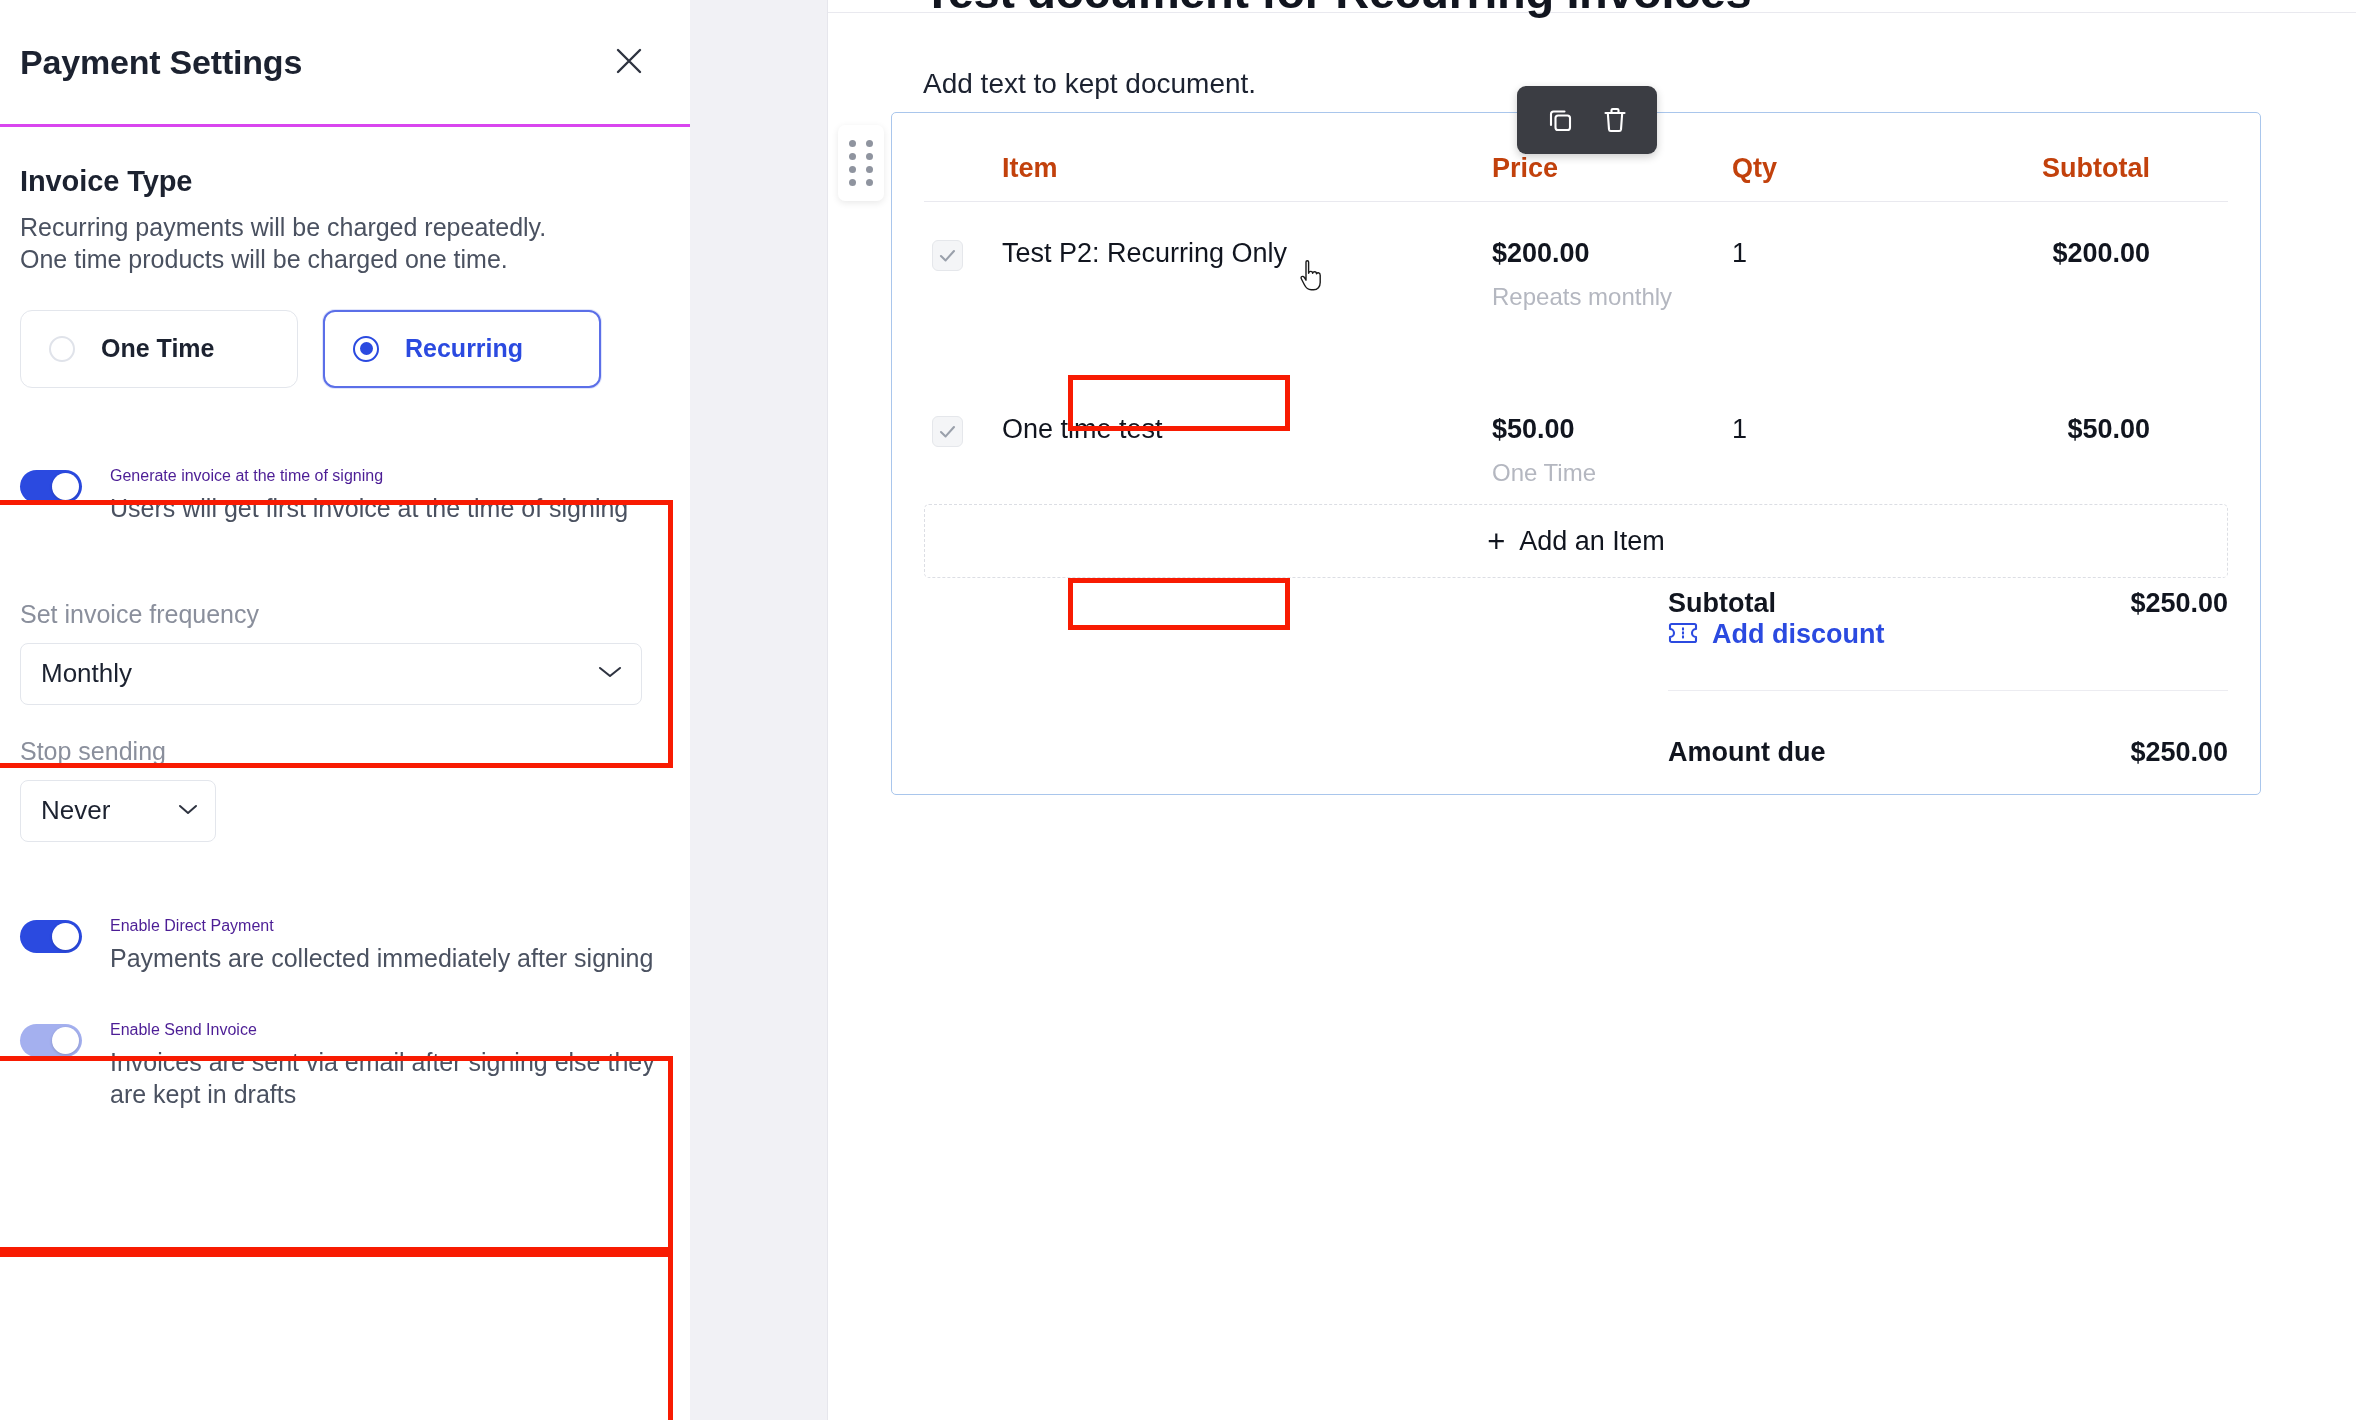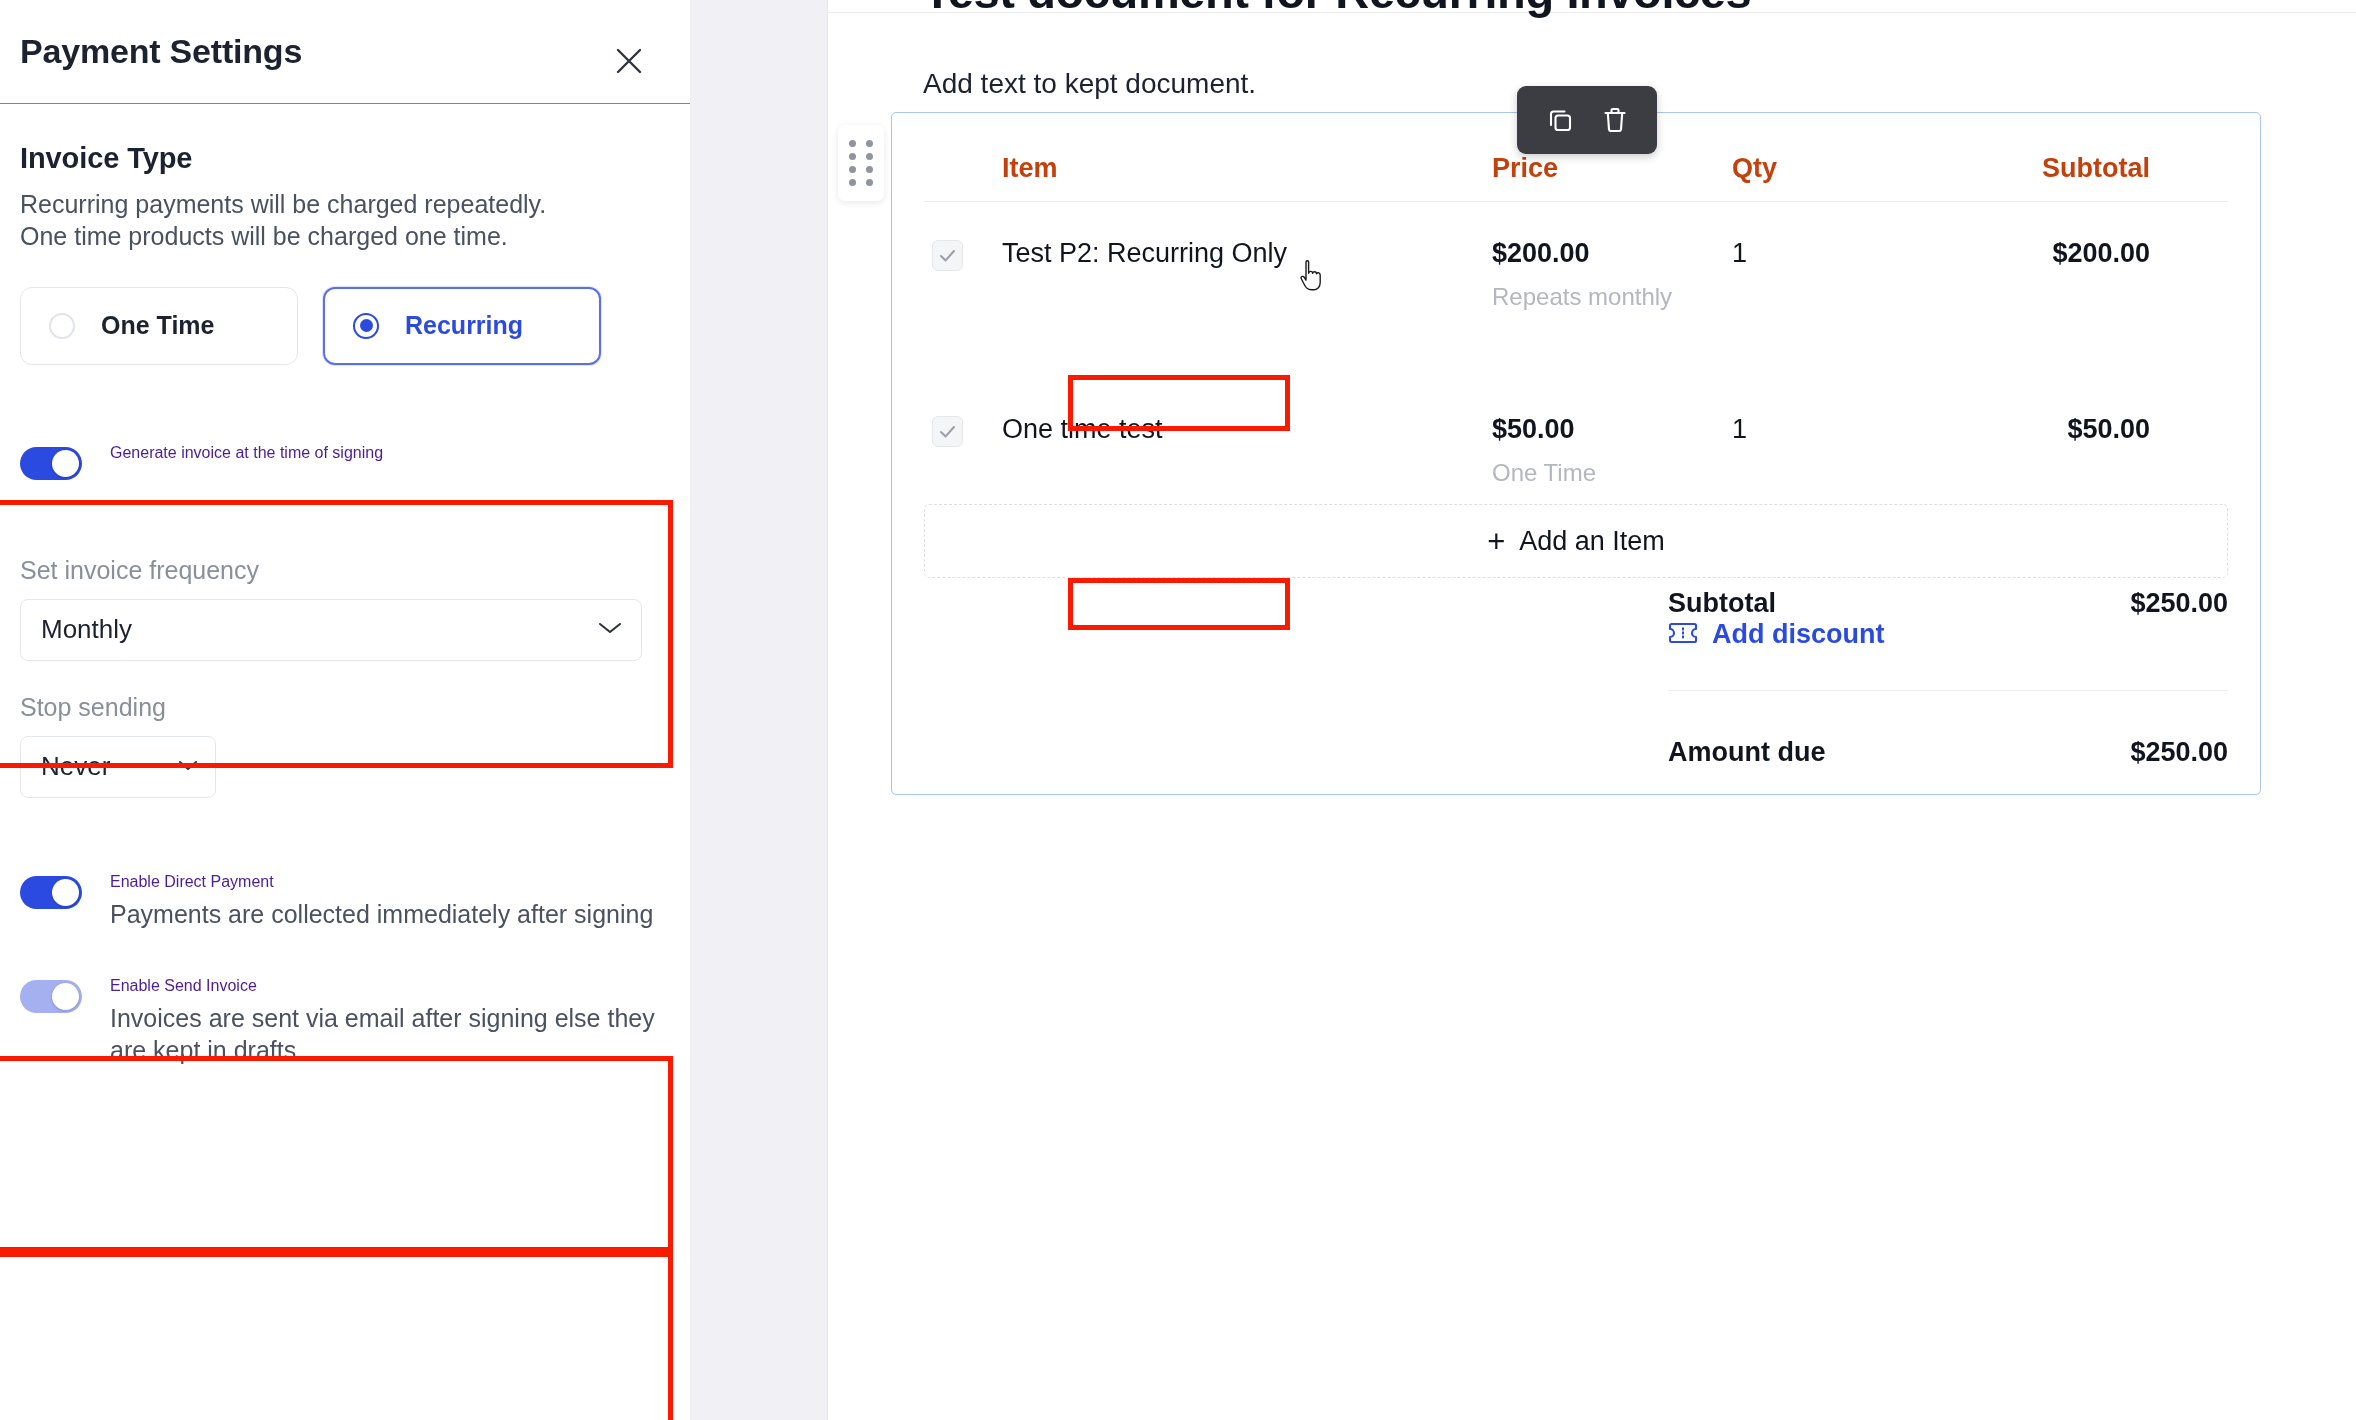--- a/index.html
+++ b/index.html
@@ -13,22 +13,22 @@
 
   
   .panel {
     position: absolute; left: 0; top: 0;
     width: 690px; height: 1420px;
     background: #ffffff;
     overflow: hidden;
   }
   .panel-header {
     position: relative;
-    height: 104px;
-    border-bottom: 1px solid #d946ef;
+    height: 127px;
+    border-bottom: 3px solid #d946ef;
     display: flex; align-items: center;
   }
   .panel-title {
     font-size: 34px; font-weight: 700; color: #1c2230;
     margin-left: 20px; letter-spacing: -0.2px;
   }
   .close-icon {
     position: absolute; right: 44px; top: 44px;
     width: 34px; height: 34px; cursor: pointer;
   }
@@ -257,20 +257,21 @@
           <span class="radio-label">Recurring</span>
         </div>
       </div>
 
       <div style="margin-top:78px;" class="toggle-block">
         <span class="switch">
             <span class="knob"></span>
           </span>
         <span class="toggle-text">
           <span class="toggle-title" style="display:block">Generate invoice at the time of signing</span>
+          <span class="toggle-desc" style="display:block;max-width:560px">Users will get first invoice at the time of signing</span>
         </span>
       </div>
 
       <div class="field-label" style="margin-top:76px">Set invoice frequency</div>
       <div class="select select-wide">
         <span class="val">Monthly</span>
         <span class="chev">
           <svg width="26" height="16" viewBox="0 0 26 16" fill="none">
               <path d="M3 4 L13 12 L23 4" stroke="#2e3340" stroke-width="2.1" stroke-linecap="round" stroke-linejoin="round"></path>
             </svg>

